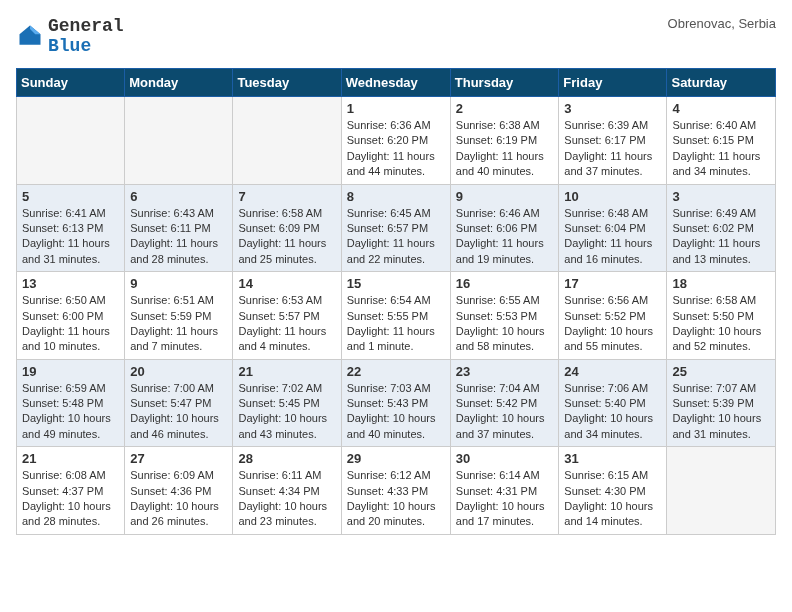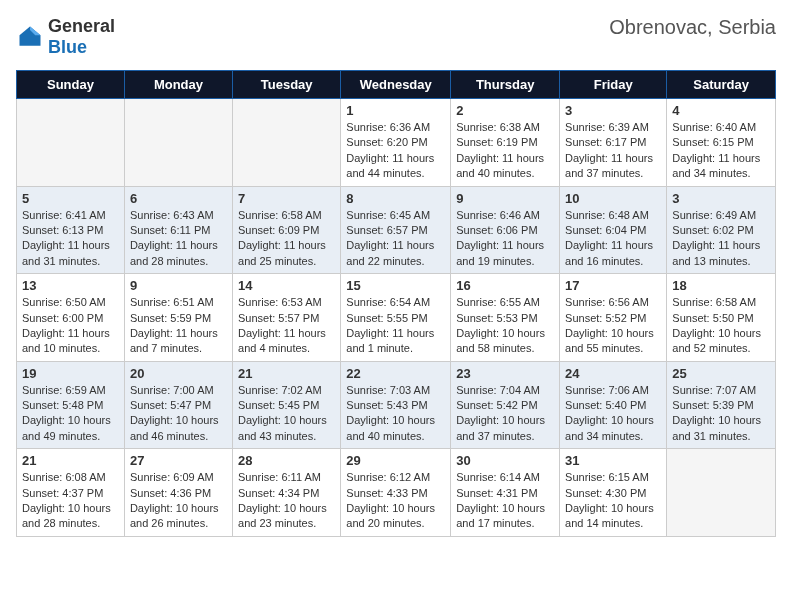--- a/index.html
+++ b/index.html
@@ -13,49 +13,50 @@
     .header {
       display: flex;
       justify-content: space-between;
       align-items: flex-start;
       margin-bottom: 12px;
     }
     .logo {
       display: flex;
       align-items: center;
       gap: 4px;
+      font-family: Liberation Mono, monospace;
     }
     .logo-icon {
       width: 28px;
       height: 28px;
     }
     .title-block {
       text-align: right;
     }
     .month-title {
       font-size: 36px;
       font-weight: normal;
       color: #333;
     }
     .subtitle {
-      font-size: 20px;
+      font-size: 13px;
       color: #555;
     }
     .calendar {
       width: 100%;
       border-collapse: collapse;
       border: 1px solid #ccc;
     }
     .calendar th {
-      background: #0f172a;
+      background: #0c4a6e;
       color: #fff;
       font-size: 13px;
       font-weight: bold;
-      padding: 6px 18px;
-      text-align: center;
+      padding: 6px 4px;
+      text-align: left;
       border: 1px solid #1a5da5;
     }
     .calendar td {
       border: 1px solid #ccc;
       vertical-align: top;
       padding: 4px 5px;
       width: 110px;
       min-height: 80px;
       background: #fff;
       font-size: 11px;

